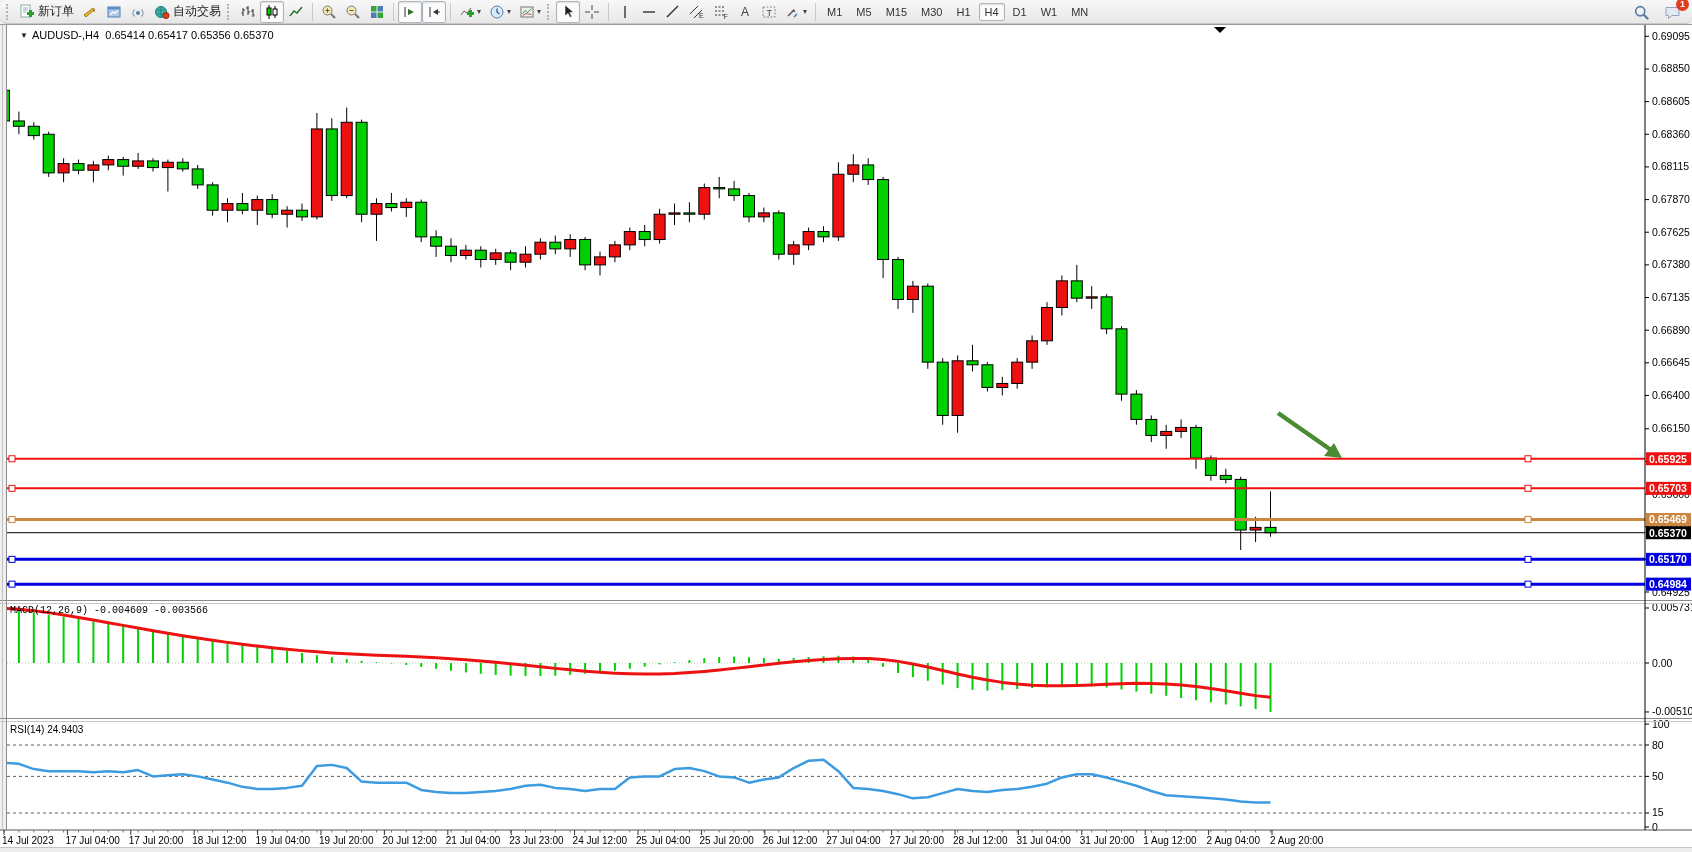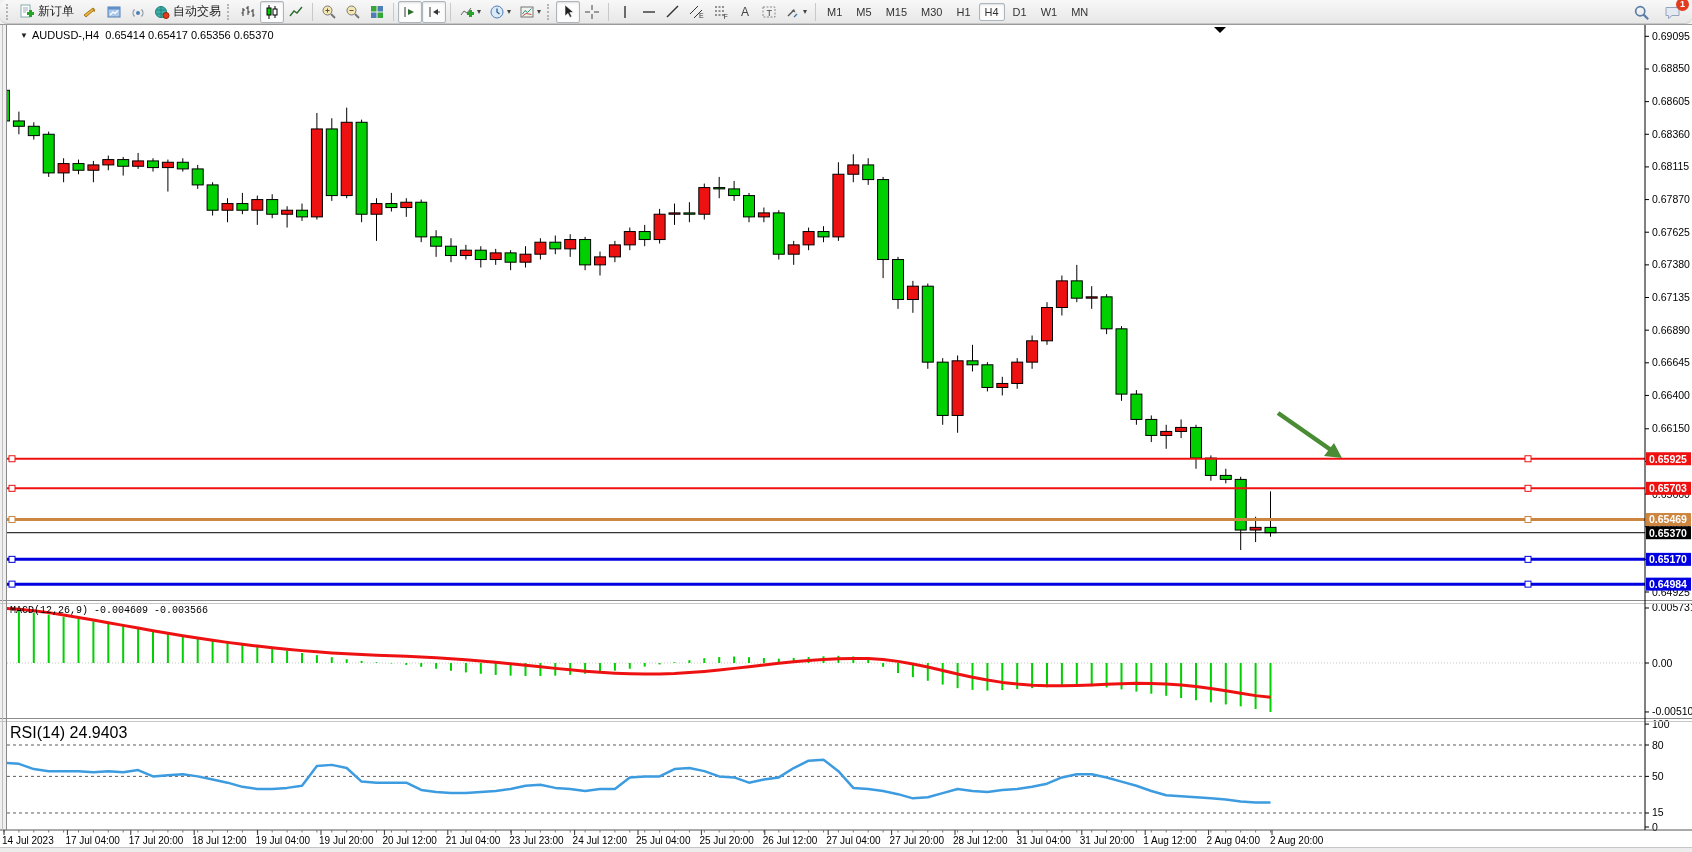--- a/index.html
+++ b/index.html
@@ -16,21 +16,21 @@
   .tf{font-size:11px;color:#333;padding:2px 5px;margin:0 1px;border:1px solid transparent;border-radius:2px;}
   .tf.on{background:#fcfcfc;border-color:#aeb6bd;box-shadow:inset 0 1px 2px rgba(0,0,0,.12);}
   #right-icons{position:absolute;right:6px;top:1px;display:flex;align-items:center;height:22px;}
   #chat-badge{position:absolute;right:-4px;top:-4px;width:13px;height:13px;background:#e03c1e;border-radius:50%;color:#fff;font-size:9px;font-weight:bold;text-align:center;line-height:13px;}
   
   #chartwrap{position:absolute;left:0;top:24px;width:1692px;height:828px;background:#f0f0f0;}
   #chart-svg{position:absolute;left:0;top:0;}
   .overlay{position:absolute;font-size:11px;color:#000;white-space:pre;z-index:5;}
   #title-line{left:20px;top:5px;}
   #macd-label{left:10px;top:581px;font-size:10px;font-family:Liberation Mono, monospace;}
-  #rsi-label{left:10px;top:700px;font-size:16px;}
+  #rsi-label{left:10px;top:700px;font-size:10px;}
   .tri{font-size:8px;vertical-align:1px;margin-right:4px;color:#222;}
 </style>
 </head>
 <body>
 
 <div id="app">
 
   <div id="toolbar">
     <div class="grip"></div>
 

